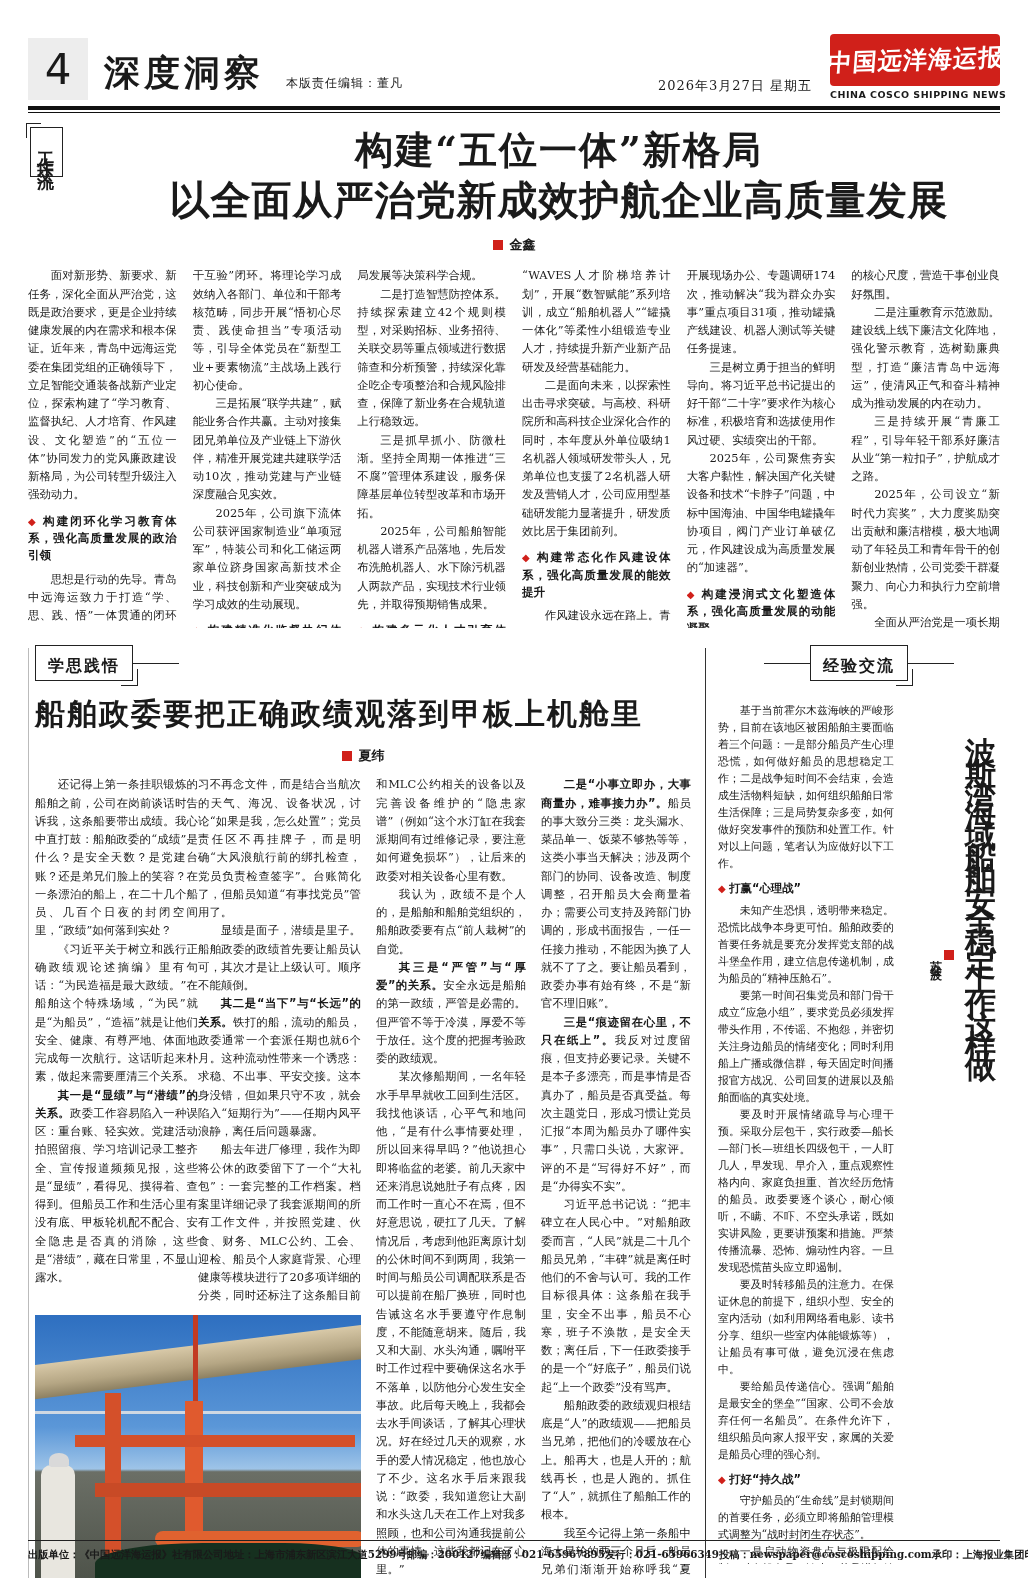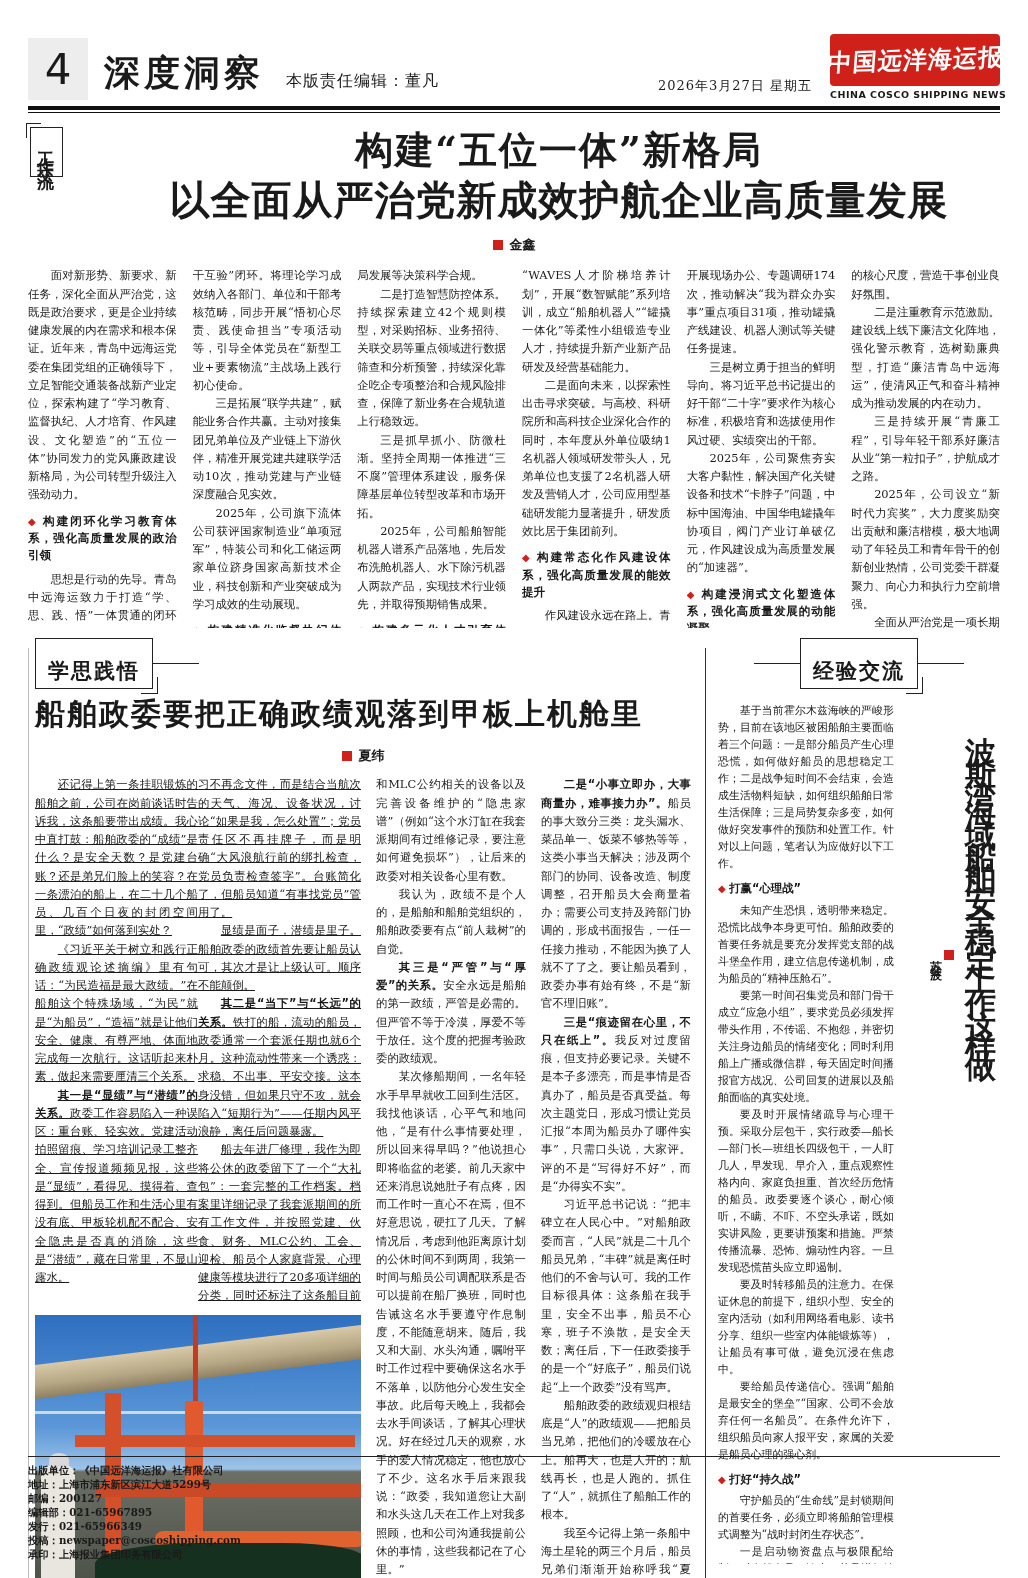--- a/index.html
+++ b/index.html
@@ -7,21 +7,21 @@
   body { width:1028px; height:1578px; overflow:hidden;
          font-family:"DejaVu Serif","Liberation Serif",serif; color:#1a1a1a; }
   .page { width:1028px; height:1578px; padding:26px 28px 10px; position:relative; }
 
   
   .masthead { display:flex; align-items:flex-end; height:74px; position:relative; }
   .pageno-box { width:60px; height:62px; background:#ededed; display:flex; align-items:center; justify-content:center;
                 font-size:42px; font-family:"DejaVu Sans","Liberation Sans",sans-serif; }
   .section-name { font-size:36px; font-weight:900; letter-spacing:4px; margin:0 22px 2px 16px;
                   font-family:"DejaVu Serif",serif; }
-  .editor { font-size:16px; margin-bottom:8px; letter-spacing:1px; }
+  .editor { font-size:12px; margin-bottom:8px; letter-spacing:1px; }
   .head-spacer { flex:1; }
   .issue-date { font-size:13px; margin:0 18px 5px 0; letter-spacing:1px; }
   .brand { width:170px; }
   .brand-red { background:#d0201a; border-radius:4px; height:52px; display:flex; align-items:center; justify-content:center; }
   .brand-cn { color:#fff; font-weight:900; font-size:24px; letter-spacing:1px;
               transform:skewX(-6deg) rotate(-2deg); font-family:"DejaVu Serif",serif; white-space:nowrap; }
   .brand-en { font-family:"DejaVu Sans","Liberation Sans",sans-serif; font-weight:bold; font-size:9.5px;
               letter-spacing:.5px; text-align:left; margin-top:3px; white-space:nowrap; }
   .black-rule { margin-top:6px; border-top:4px solid #111; border-bottom:1px solid #111; height:7px; }
 
@@ -47,32 +47,32 @@
                  font-size:11.6px; margin:9px 0 5px; line-height:1.5; }
   .textcol p.h .diamond { color:#d0201a; font-size:10px; }
   .textcol b { font-family:"DejaVu Sans",sans-serif; }
 
   
   .lower { display:flex; margin-top:4px; }
   .art2 { width:678px; padding:0 14px 0 6px; border-left:1px solid #bbb; border-right:1px solid #333; }
   .art3 { flex:1; padding-left:12px; position:relative; }
 
   .tabrow { display:flex; align-items:center; height:30px; }
-  .tab { border:1px solid #222; padding:18px 12px 3px; font-weight:bold; font-size:21px; letter-spacing:2px;
+  .tab { border:1px solid #222; padding:10px 12px 3px; font-weight:bold; font-size:16px; letter-spacing:2px;
          font-family:"DejaVu Sans","Liberation Sans",sans-serif; position:relative; background:#fff; }
   .tab:after { content:""; position:absolute; right:-6px; bottom:-6px; width:16px; height:16px;
                border-right:1px solid #222; border-bottom:1px solid #222; }
   .tabline { height:1px; background:#222; width:46px; }
 
   .art2 .headline { text-align:left; font-size:30px; font-weight:900; letter-spacing:2px; margin-top:16px;
                     font-family:Liberation Sans, sans-serif; }
   .art2 .byline { margin:12px 0 10px; }
   .art2-cols { display:flex; gap:15px; height:822px; overflow:hidden; }
   .art2-left { width:326px; display:flex; flex-direction:column; }
-  .art2-left-cols { display:flex; height:532px; overflow:hidden;text-decoration:underline; }
+  .art2-left-cols { display:flex; height:532px; overflow:hidden; }
   .art2-left-cols .textcol { width:50%; }
   .art2 .tc34 { flex:1; }
 
   
   .photo { margin-top:8px; height:280px; position:relative; overflow:hidden; background:linear-gradient(180deg,#2e6fc0 0%,#5b97d8 40%,#9ec4e8 55%,#6b6f66 56%,#4a4f46 100%); }
   .photo .bigpipe { position:absolute; left:-30px; top:28px; width:420px; height:34px; background:linear-gradient(180deg,#d8c9a8,#b5a684 60%,#8d8061); transform:rotate(-7deg); border-radius:16px; }
   .photo .redpole { position:absolute; left:158px; top:0; width:5px; height:120px; background:#c23b22; }
   .photo .ostruct1 { position:absolute; left:70px; top:78px; width:16px; height:200px; background:#d4502a; }
   .photo .ostruct2 { position:absolute; left:150px; top:86px; width:18px; height:194px; background:#e05a2e; }
   .photo .obeam1 { position:absolute; left:40px; top:120px; width:280px; height:12px; background:#d4502a; }
@@ -90,21 +90,21 @@
   .art3col p.h { font-size:11.4px; margin:8px 0 4px; }
   .vtitle-wrap { flex:1; position:relative; }
   .vtitle { position:absolute; right:2px; top:10px; writing-mode:vertical-rl; text-orientation:upright;
             font-size:31px; font-weight:900; letter-spacing:21px; font-family:"DejaVu Serif",serif; line-height:1.1; }
   .vauthor { position:absolute; right:46px; top:248px; writing-mode:vertical-rl; text-orientation:upright;
              font-size:12px; letter-spacing:4px; font-weight:bold; }
   .vauthor .redsq { margin:0 0 8px 0; display:block; }
 
   
   .footer { position:absolute; left:28px; right:28px; bottom:16px; border-top:1px solid #222; padding-top:7px;
-            display:flex; justify-content:space-between; font-size:10.3px; font-weight:bold; white-space:nowrap;flex-direction:column; }
+            display:flex; justify-content:space-between; font-size:10.3px; font-weight:bold; white-space:nowrap; }
 </style>
 </head>
 <body>
 
 <div class="page">
 
   <div class="masthead">
     <div class="pageno-box">4</div>
     <div class="section-name">深度洞察</div>
     <div class="editor">本版责任编辑：董凡</div>

